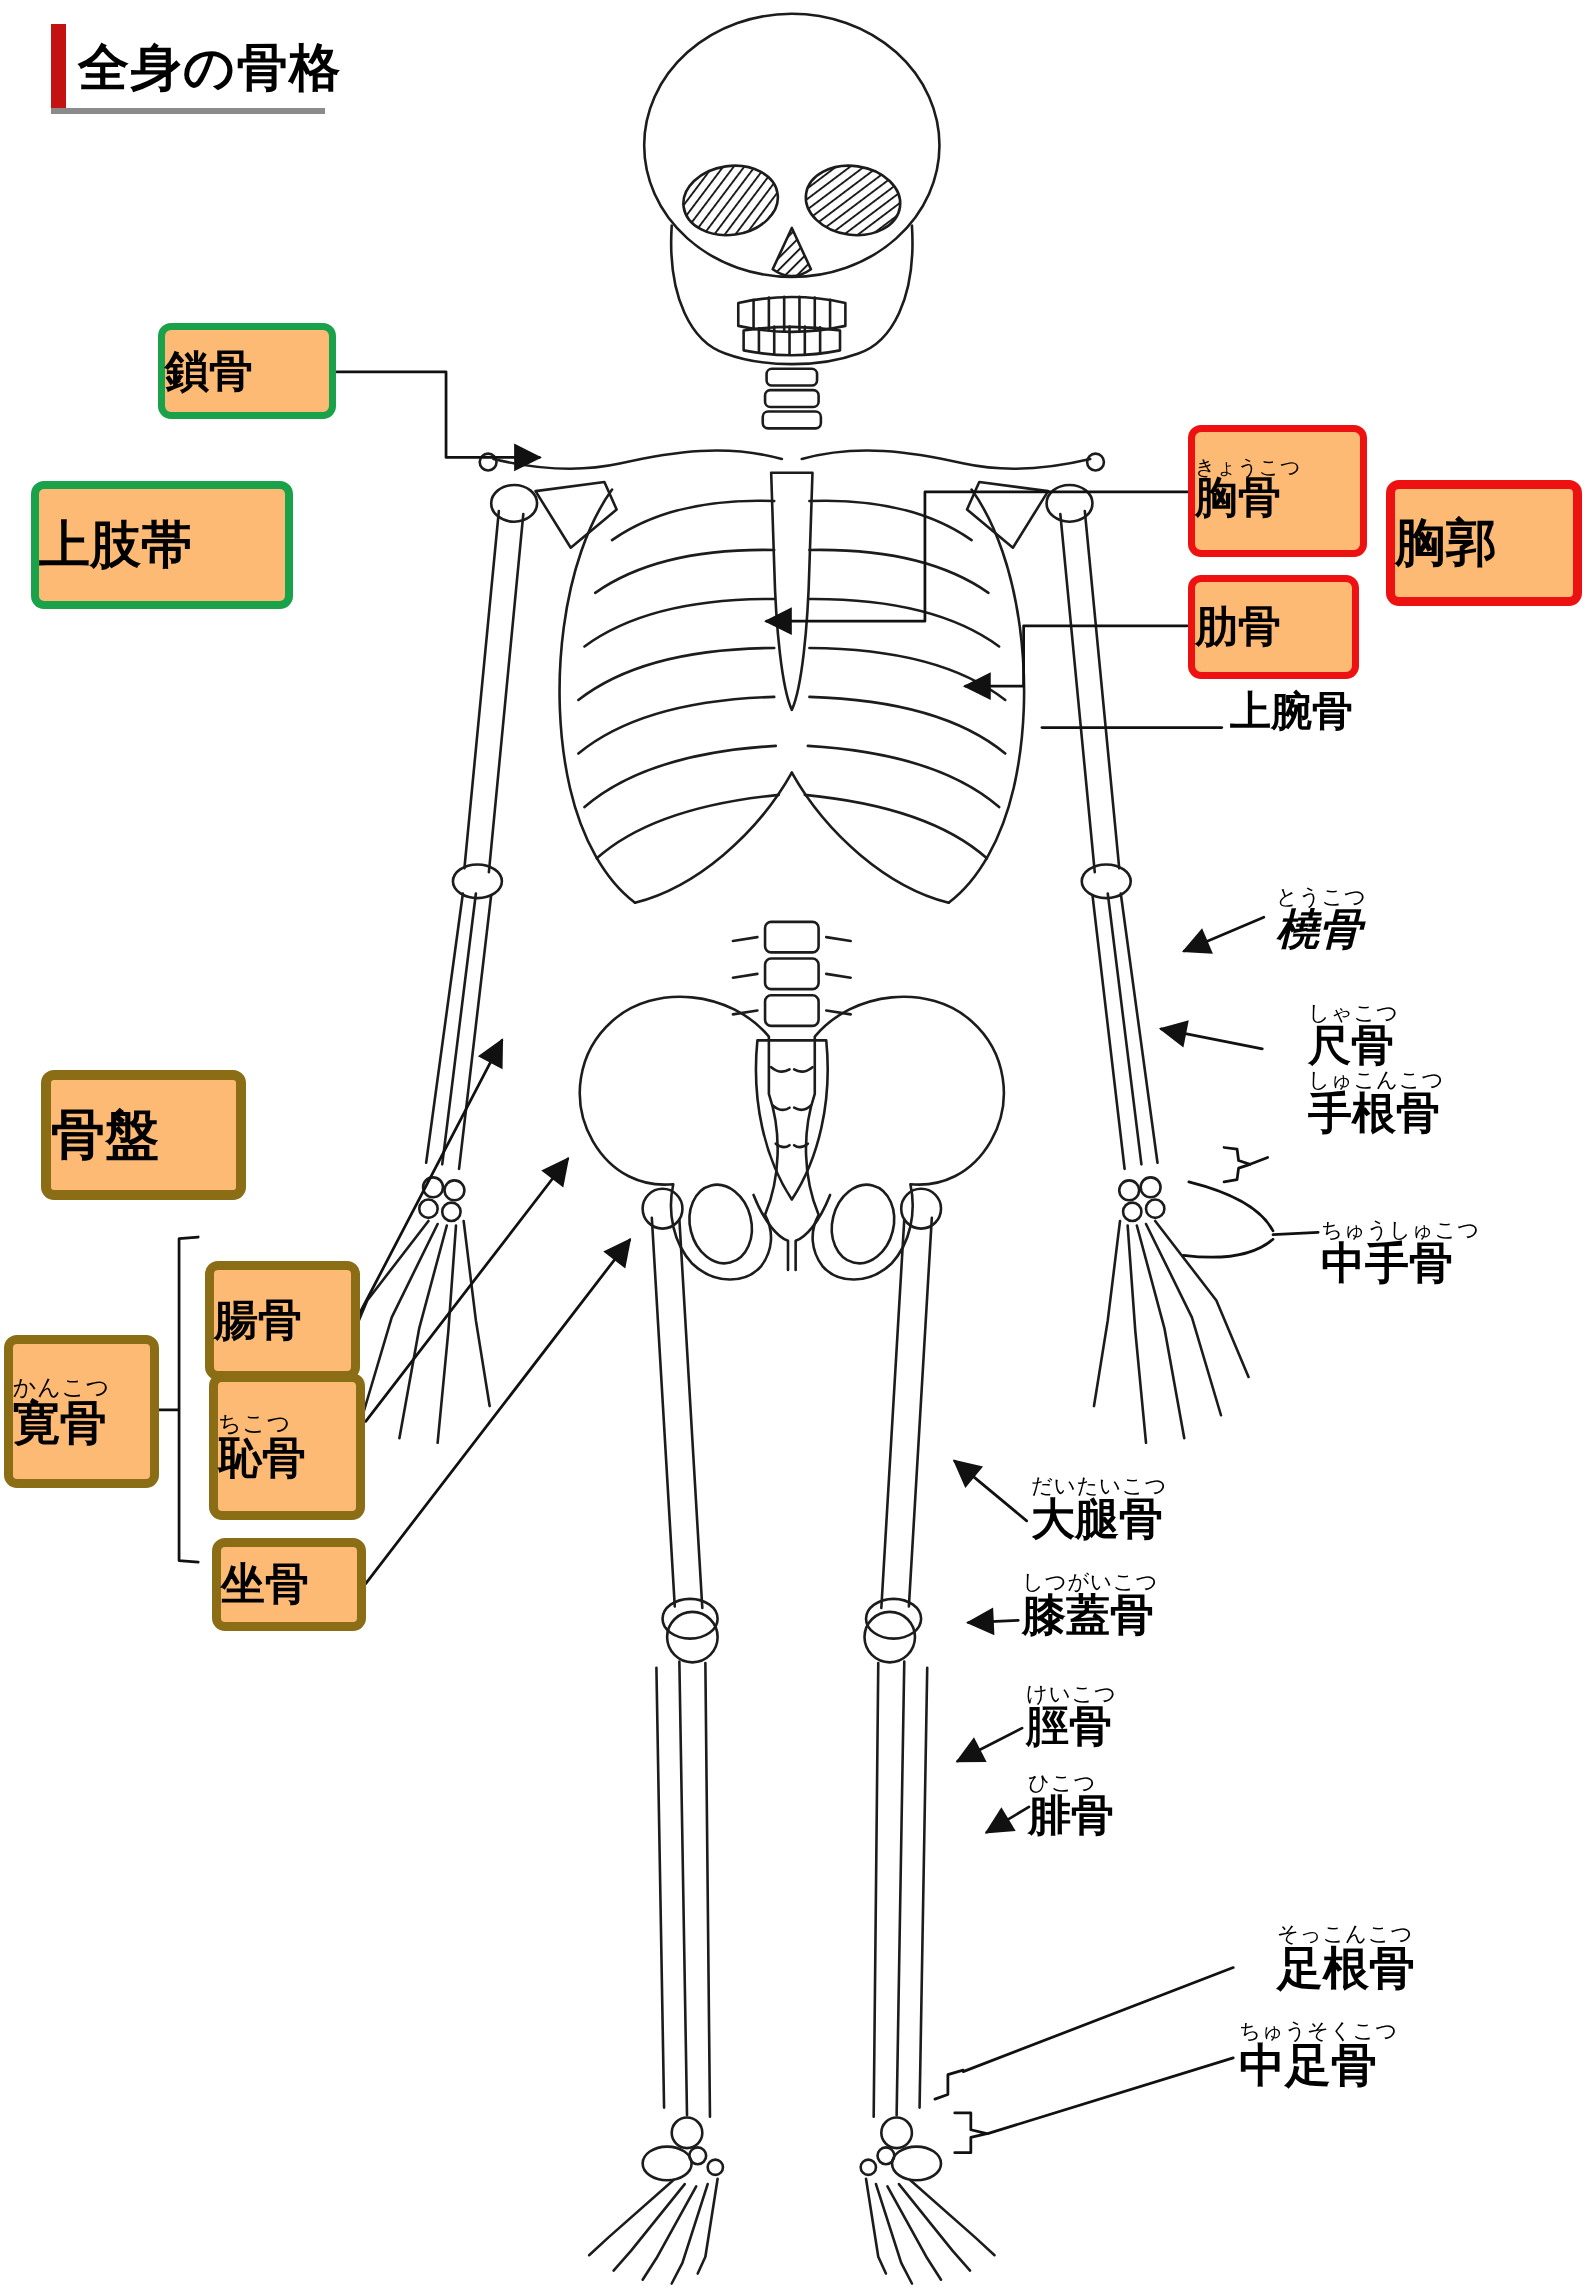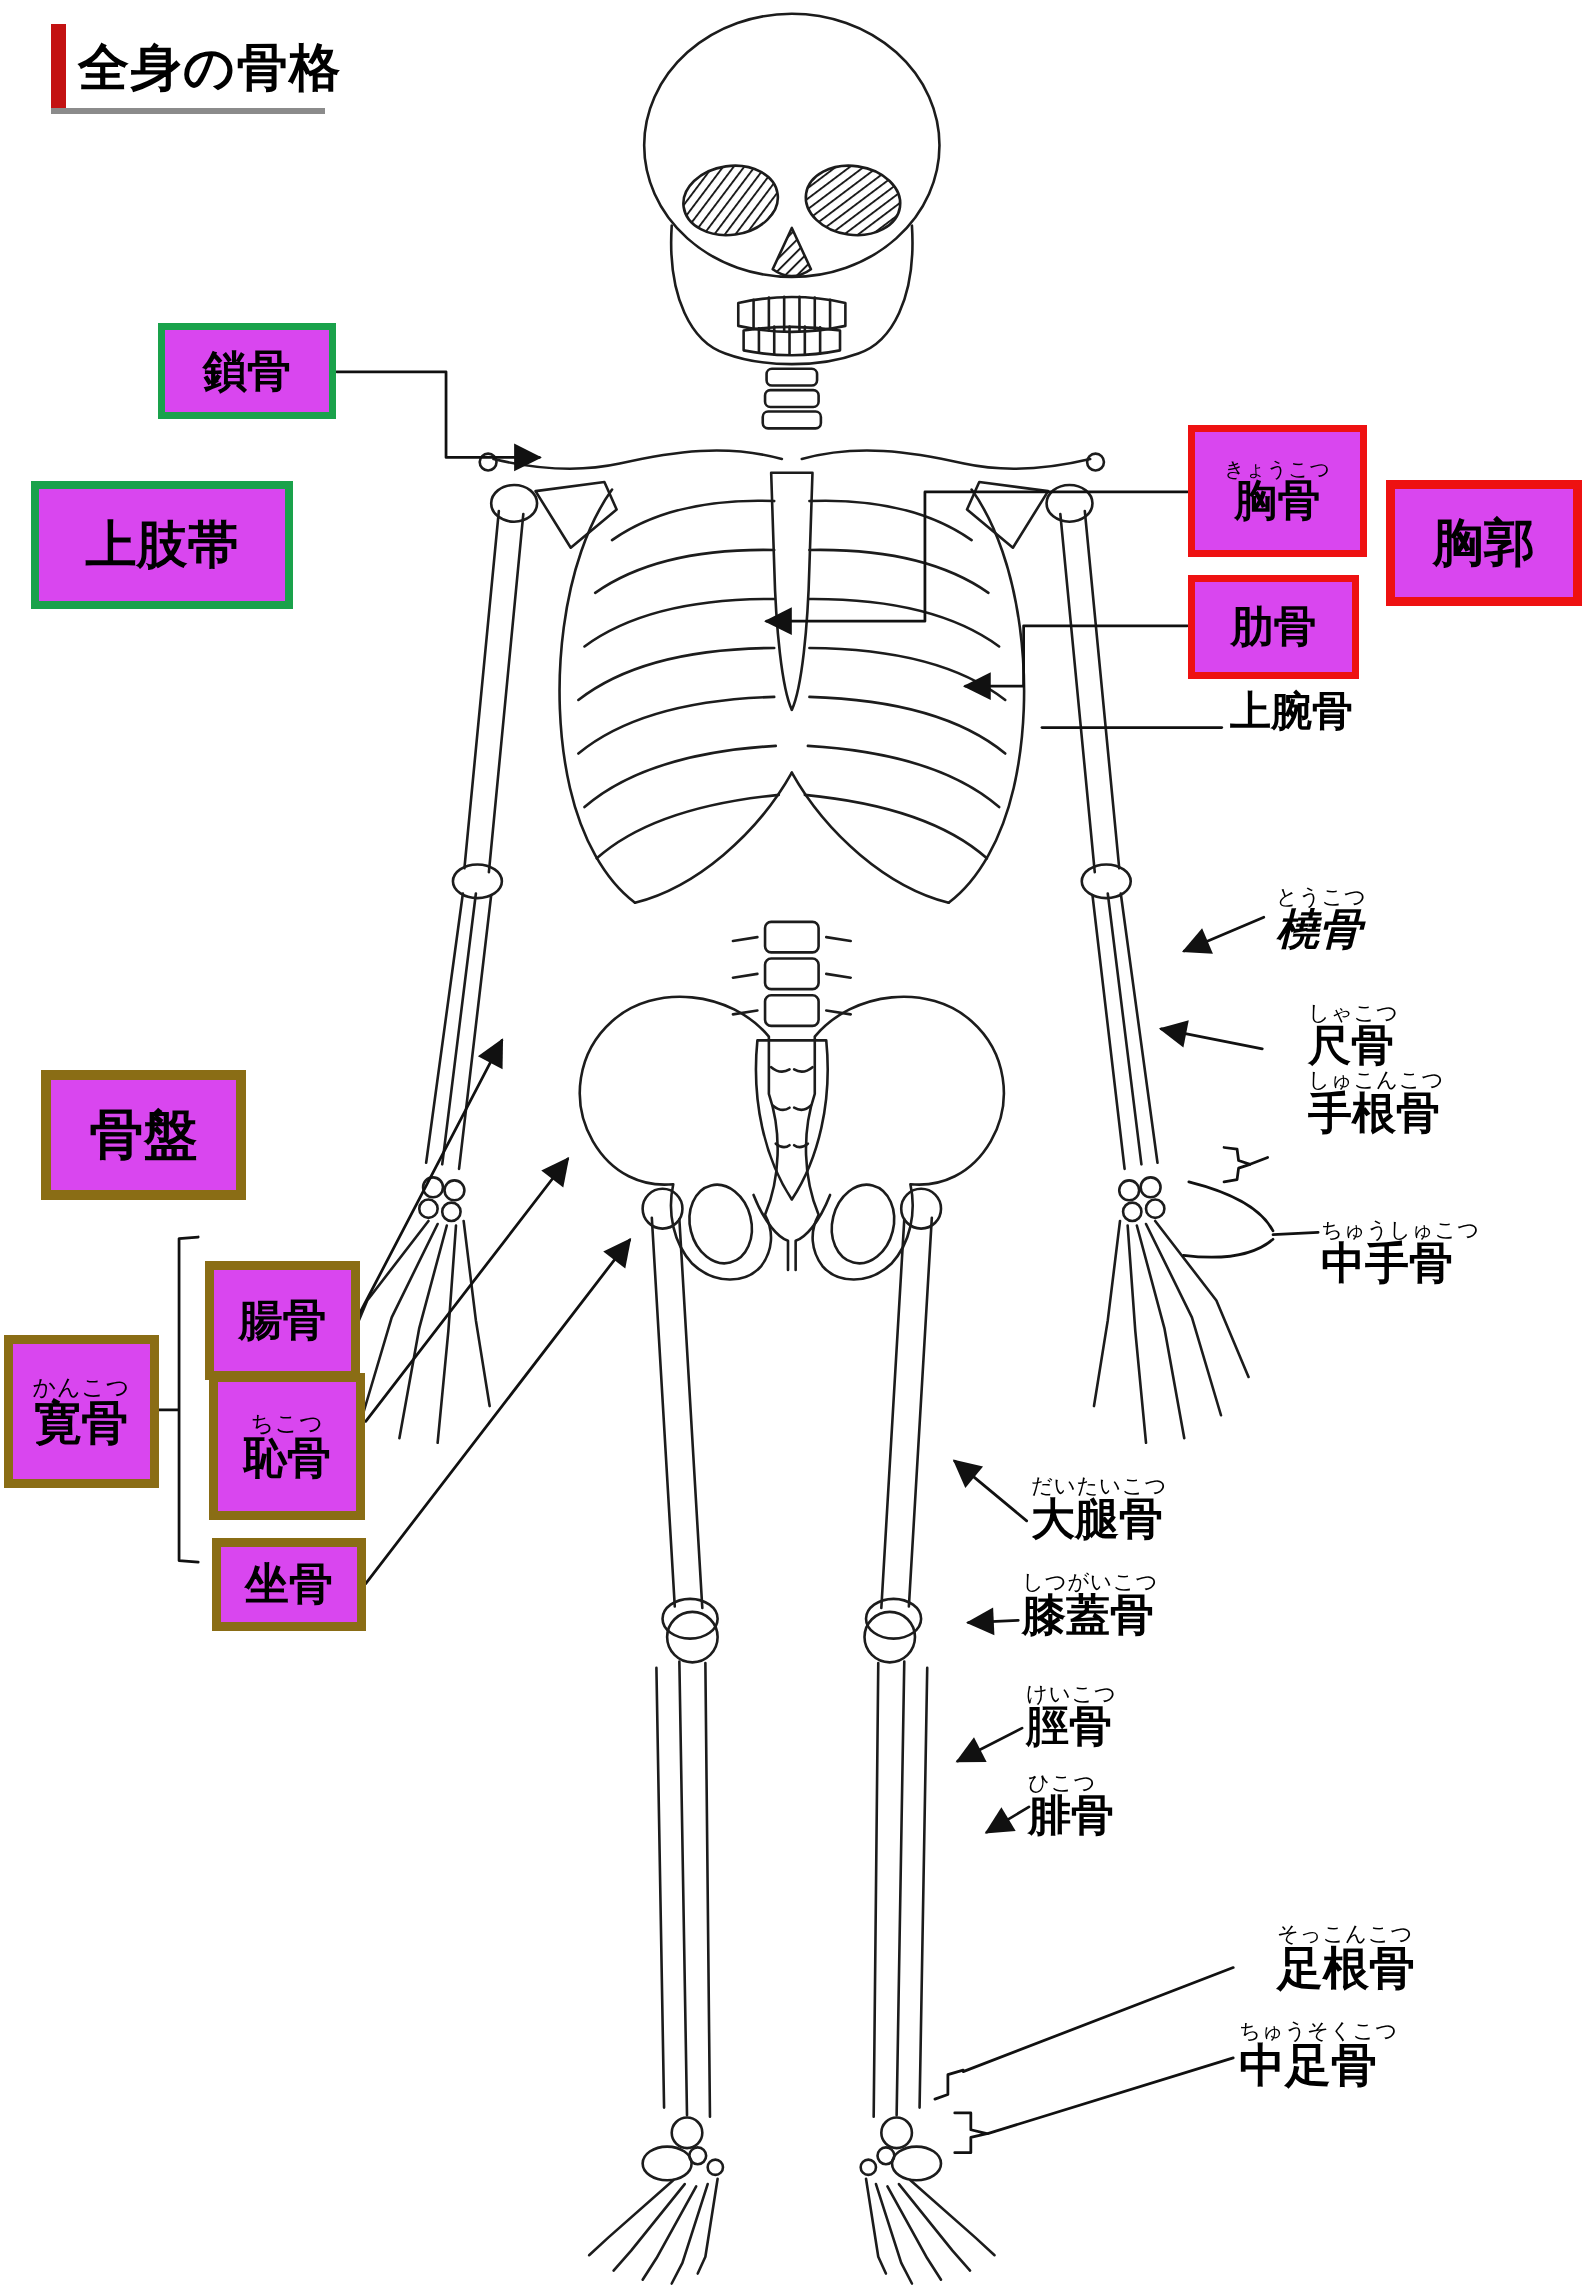--- a/index.html
+++ b/index.html
@@ -6,22 +6,22 @@
   .canvas{
     position:relative;width:1589px;height:2295px;background:#ffffff;overflow:hidden;
     font-family:"DejaVu Sans","Liberation Sans",sans-serif;color:#000;
   }
   svg.art{position:absolute;left:0;top:0;width:1589px;height:2295px;}
   
   .title-bar{position:absolute;left:51px;top:24px;width:15.3px;height:88px;background:#c31212;}
   .title-text{position:absolute;left:78px;top:34px;font-size:51px;font-weight:700;letter-spacing:1.5px;}
   .title-underline{position:absolute;left:51px;top:108px;width:274px;height:6.1px;background:#8b8b8b;}
   
-  .box{position:absolute;display:flex;flex-direction:column;align-items:center;justify-content:center;
-       background:#d946ef;box-sizing:border-box;text-align:center;line-height:1.02;}
+  .box{position:absolute;display:flex;flex-direction:column;align-items:flex-start;justify-content:center;
+       background:#fdba74;box-sizing:border-box;text-align:center;line-height:1.02;border-radius:13px;}
   .box.green{border:7.7px solid #1aa24b;}
   .box.red{border:7.7px solid #ee1111;}
   .box.olive{border:9.2px solid #8a6d15;}
   
   .lbl{position:absolute;line-height:1.02;}
   .kanji{font-weight:700;white-space:nowrap;}
   .furi{font-weight:500;white-space:nowrap;font-size:21.4px;letter-spacing:0.8px;}
 </style>
 </head>
 <body>
@@ -226,21 +226,21 @@
   <div class="title-underline"></div>
 
   <div class="box green" style="left:158px;top:323px;width:178px;height:96px;">
     <div class="kanji" style="font-size:44px;">鎖骨</div>
   </div>
 
   <div class="box green" style="left:31px;top:481px;width:262px;height:128px;border-width:8.4px;">
     <div class="kanji" style="font-size:51px;">上肢帯</div>
   </div>
 
-  <div class="box red" style="left:1188px;top:425px;width:179px;height:132px;">
+  <div class="box red" style="left:1188px;top:425px;width:179px;height:132px;font-family:Liberation Mono, monospace;">
     <div class="furi" style="font-size:20px;">きょうこつ</div>
     <div class="kanji" style="font-size:43px;">胸骨</div>
   </div>
 
   <div class="box red" style="left:1386px;top:480px;width:196px;height:126px;border-width:9.2px;">
     <div class="kanji" style="font-size:51px;">胸郭</div>
   </div>
 
   <div class="box red" style="left:1188px;top:575px;width:171px;height:104px;">
     <div class="kanji" style="font-size:43px;">肋骨</div>

